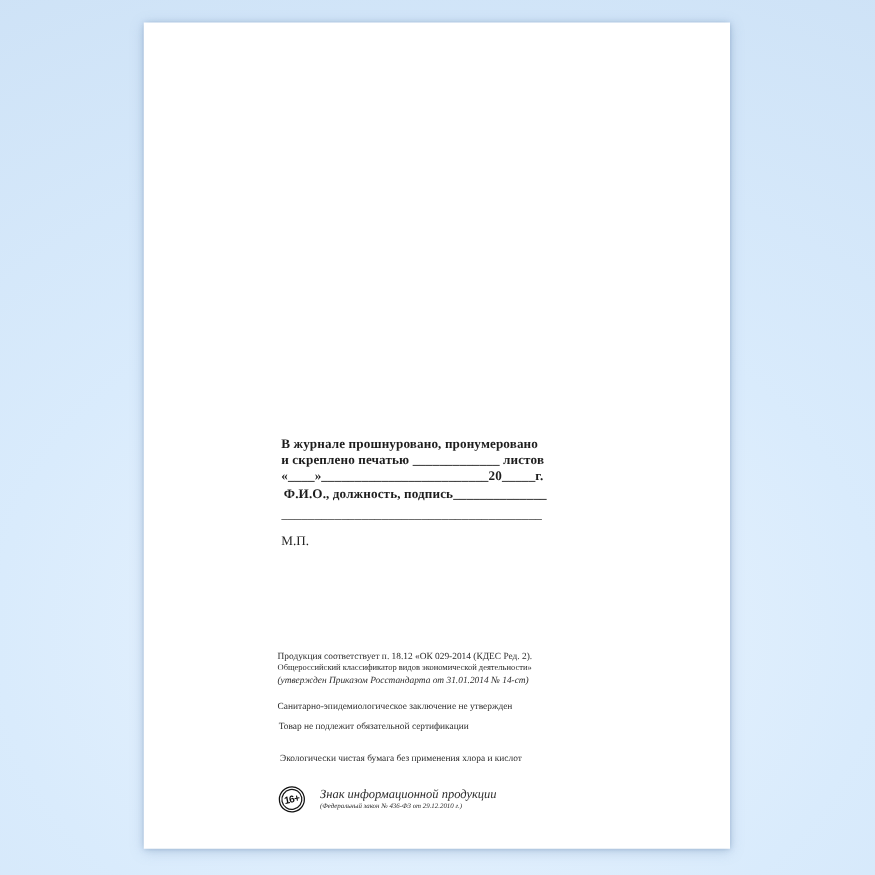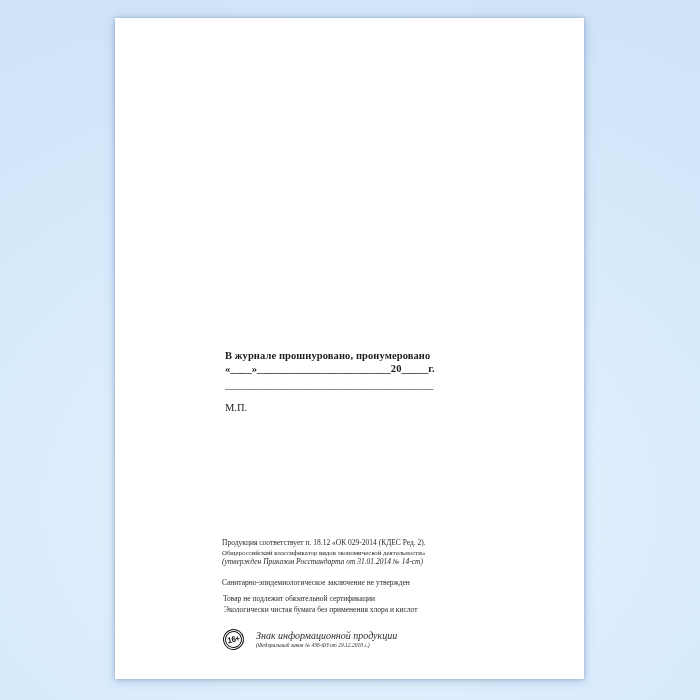--- a/index.html
+++ b/index.html
@@ -60,30 +60,30 @@
     font-size: 10.5px;
     font-weight: normal;
     padding-right: 8px;
     color: #222;
   }
 
   
   .compliance {
     position: absolute;
     left: 107px;
-    top: 520px;
+    top: 502px;
     color: #2a2a2a;
     white-space: nowrap;
   }
   .c1 { font-size: 7.5px; line-height: 9.5px; }
   .c2 { font-size: 6.8px; line-height: 9.5px; }
   .c3 { font-size: 7.5px; line-height: 9.5px; font-style: italic; }
   .c4 { font-size: 7.5px; line-height: 7.5px; margin-top: 12px; }
   .c5 { font-size: 7.5px; line-height: 7.5px; margin-top: 8.5px; padding-left: 1px; }
-  .c6 { font-size: 7.5px; line-height: 7.5px; margin-top: 4px; padding-left: 2px; }
+  .c6 { font-size: 7.5px; line-height: 7.5px; margin-top: 19px; padding-left: 2px; }
 
   
   .age-row {
     position: absolute;
     left: 108px;
     top: 611px;
     display: flex;
     align-items: flex-start;
     gap: 12px;
   }
@@ -133,21 +133,23 @@
   }
 </style>
 </head>
 <body>
 
 <div class="backdrop">
   <div class="page">
 
     <div class="binding-block">
       <div class="bl">В журнале прошнуровано, пронумеровано</div>
+      <div class="bl">и скреплено печатью _____________ листов</div>
       <div class="bl">«____»_________________________20_____г.</div>
+      <div class="bl bl-indent">Ф.И.О., должность, подпись______________</div>
       <div class="bl ruled-line">_______________________________________</div>
       <div class="mp">М.П.</div>
     </div>
 
     <div class="compliance">
       <div class="c1">Продукция соответствует п. 18.12 «ОК 029-2014 (КДЕС Ред. 2).</div>
       <div class="c2">Общероссийский классификатор видов экономической деятельности»</div>
       <div class="c3">(утвержден Приказом Росстандарта от 31.01.2014 № 14-ст)</div>
       <div class="c4">Санитарно-эпидемиологическое заключение не утвержден</div>
       <div class="c5">Товар не подлежит обязательной сертификации</div>

